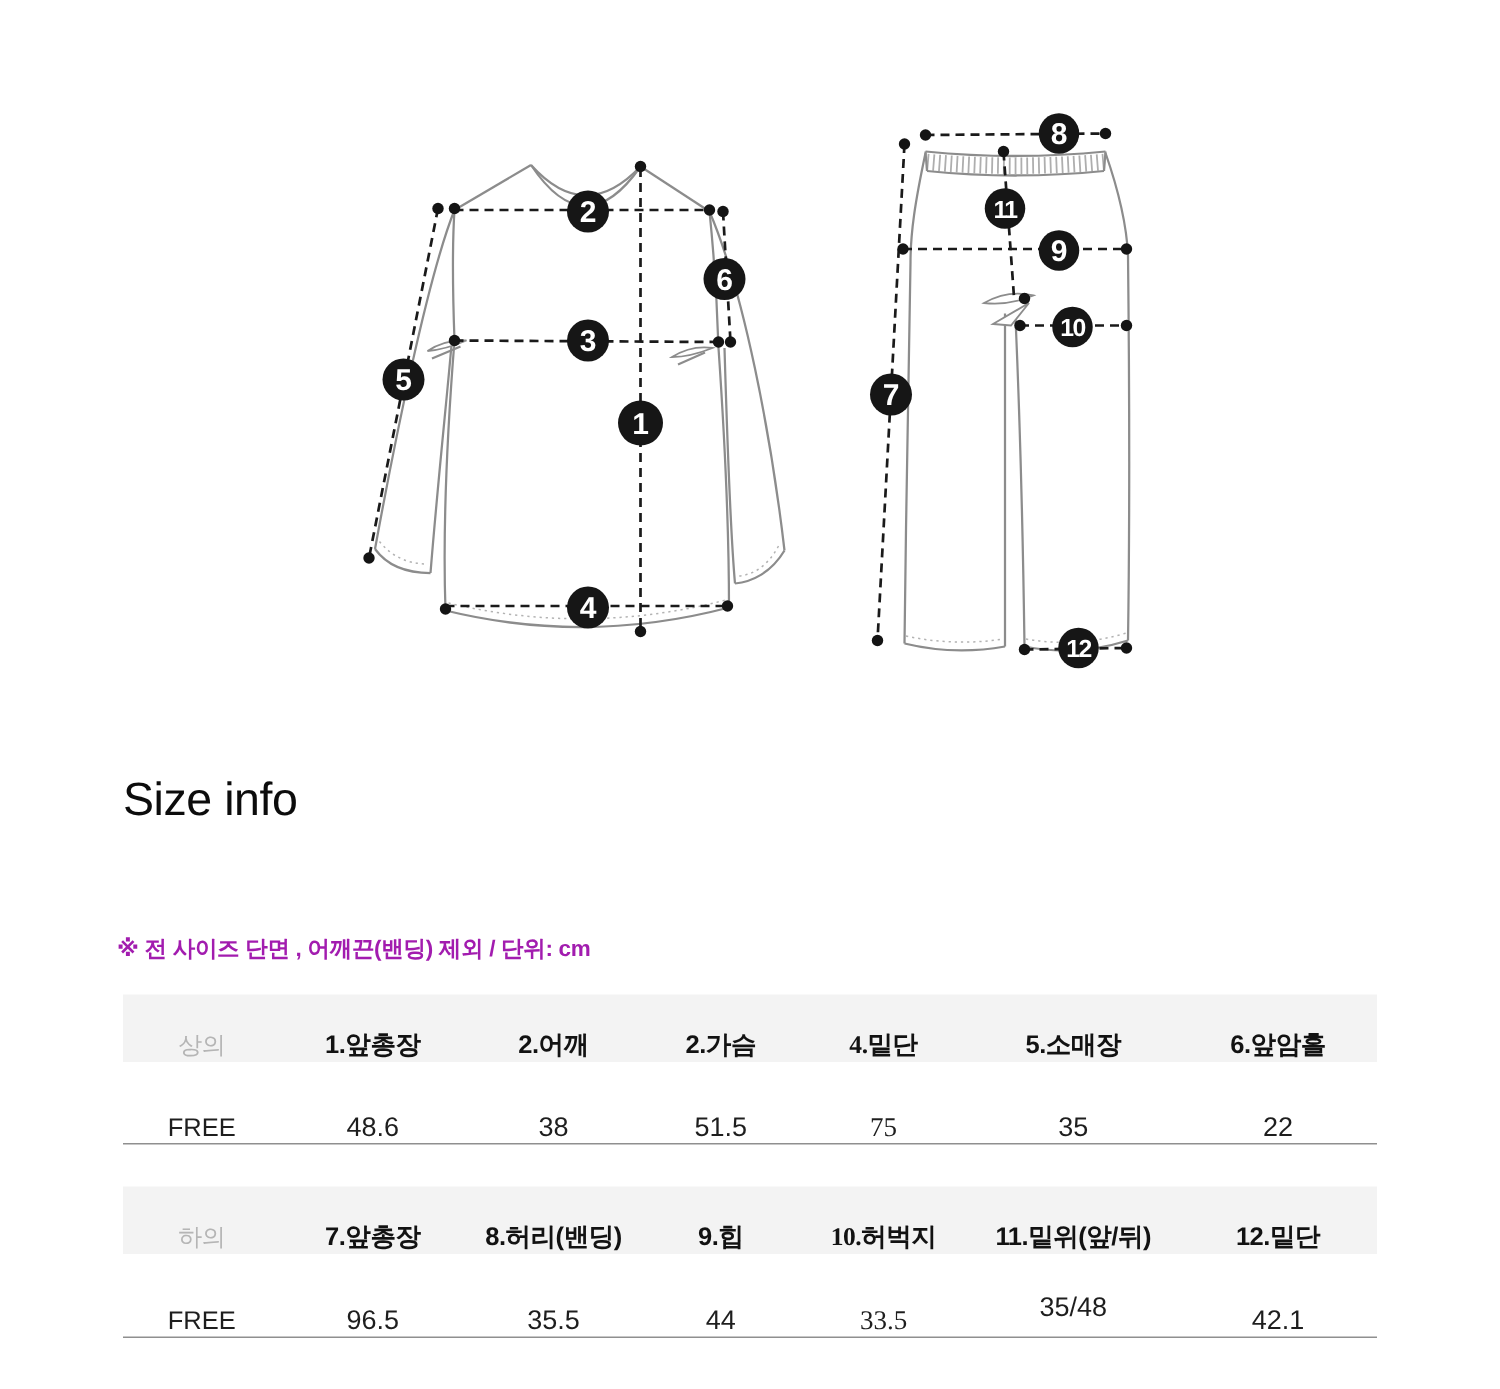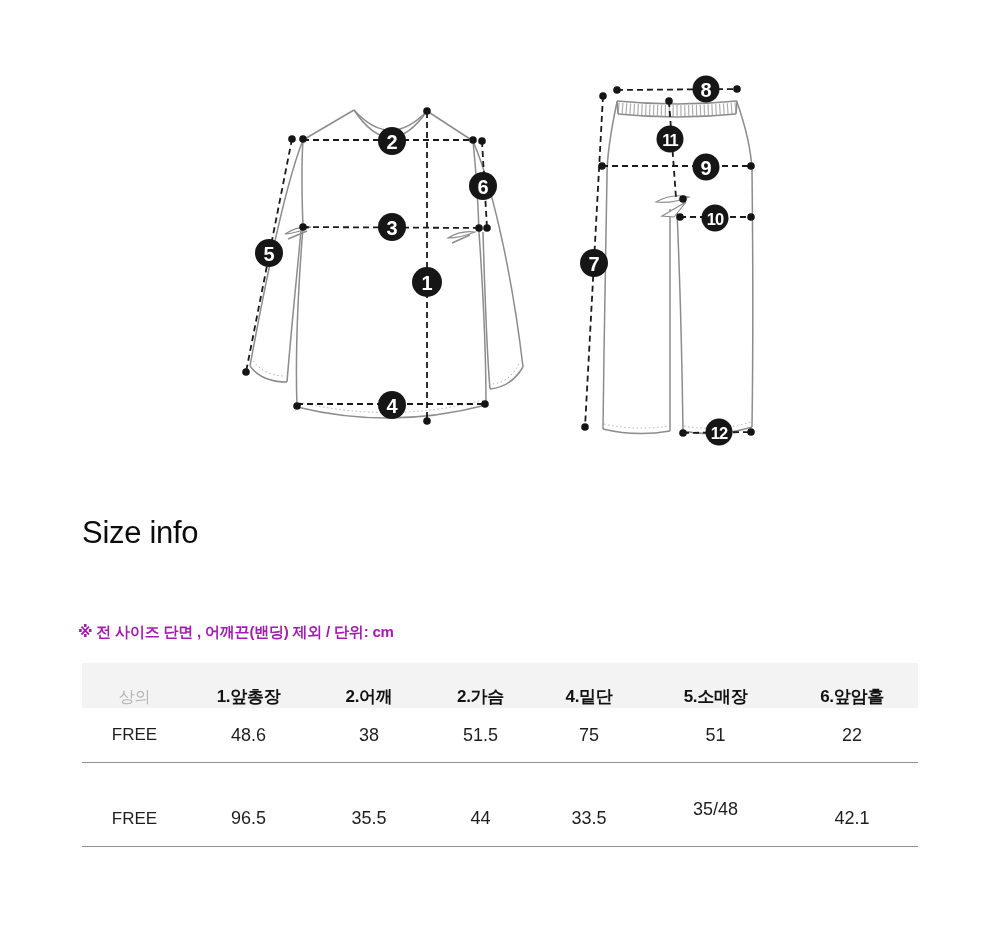--- a/index.html
+++ b/index.html
@@ -13,30 +13,30 @@
     font-size:31px;font-weight:400;letter-spacing:-0.3px;color:#0c0c0c;
   }
   .size-note{
     position:absolute;left:78px;top:623px;margin:0;
     font-size:15px;font-weight:700;color:#a21caf;letter-spacing:-0.2px;
   }
   .size-table{position:absolute;left:82px;width:836px;}
   .size-table.t1{top:663px;}
   .size-table.t2{top:791px;}
   .thead{display:flex;align-items:flex-end;height:45px;background:#f3f3f3;}
-  .trow{display:flex;align-items:center;height:54px;background:#ffffff;border-bottom:1px solid #8f8f8f;}
+  .trow{display:flex;align-items:flex-end;height:54px;background:#ffffff;border-bottom:1px solid #8f8f8f;}
   .t2 .trow{height:55px;}
   .cell{text-align:center;white-space:nowrap;}
   .thead .cell{font-weight:700;font-size:17px;color:#121212;letter-spacing:-0.3px;}
   .thead .cat{font-weight:400;font-size:16px;color:#b5b5b5;}
   .trow .cell{font-weight:400;font-size:18px;color:#1e1e1e;}
   .trow .size{font-size:17px;}
   .nudge{position:relative;top:-9px;}
   .c0{width:105px;}.c1{width:123px;}.c2{width:118px;}
-  .c3{width:105px;}.c4{width:112px;}.c5{width:141px;}.c6{width:132px;}
+  .c3{width:105px;}.c4{width:112px;font-family:Liberation Serif, serif;}.c5{width:141px;}.c6{width:132px;}
 
   
   .garment{stroke:#8c8c8c;stroke-width:1.5;fill:none;}
   .garment-fill{stroke:#8c8c8c;stroke-width:1.2;fill:#ffffff;}
   .stitch{stroke:#b3b3b3;stroke-width:1;fill:none;stroke-dasharray:1.5 2.6;}
   .band-hatch{stroke:#aeaeae;stroke-width:11;fill:none;stroke-dasharray:1.2 2.7;}
   .mline{stroke:#1a1a1a;stroke-width:1.8;fill:none;stroke-dasharray:6 4;}
   .dot{fill:#141414;}
   .badge-circle{fill:#161616;}
   .badge-num{fill:#ffffff;font-family:"Liberation Sans","DejaVu Sans",sans-serif;
@@ -201,26 +201,35 @@
       <div class="cell c4">4.밑단</div>
       <div class="cell c5">5.소매장</div>
       <div class="cell c6">6.앞암홀</div>
     </div>
     <div class="trow">
       <div class="cell size c0">FREE</div>
       <div class="cell c1">48.6</div>
       <div class="cell c2">38</div>
       <div class="cell c3">51.5</div>
       <div class="cell c4">75</div>
-      <div class="cell c5">51</div>
+      <div class="cell c5">35</div>
       <div class="cell c6">22</div>
     </div>
   </div>
 
   <div class="size-table t2">
+    <div class="thead">
+      <div class="cell cat c0">하의</div>
+      <div class="cell c1">7.앞총장</div>
+      <div class="cell c2">8.허리(밴딩)</div>
+      <div class="cell c3">9.힙</div>
+      <div class="cell c4">10.허벅지</div>
+      <div class="cell c5">11.밑위(앞/뒤)</div>
+      <div class="cell c6">12.밑단</div>
+    </div>
     <div class="trow">
       <div class="cell size c0">FREE</div>
       <div class="cell c1">96.5</div>
       <div class="cell c2">35.5</div>
       <div class="cell c3">44</div>
       <div class="cell c4">33.5</div>
       <div class="cell c5 nudge">35/48</div>
       <div class="cell c6">42.1</div>
     </div>
   </div>

